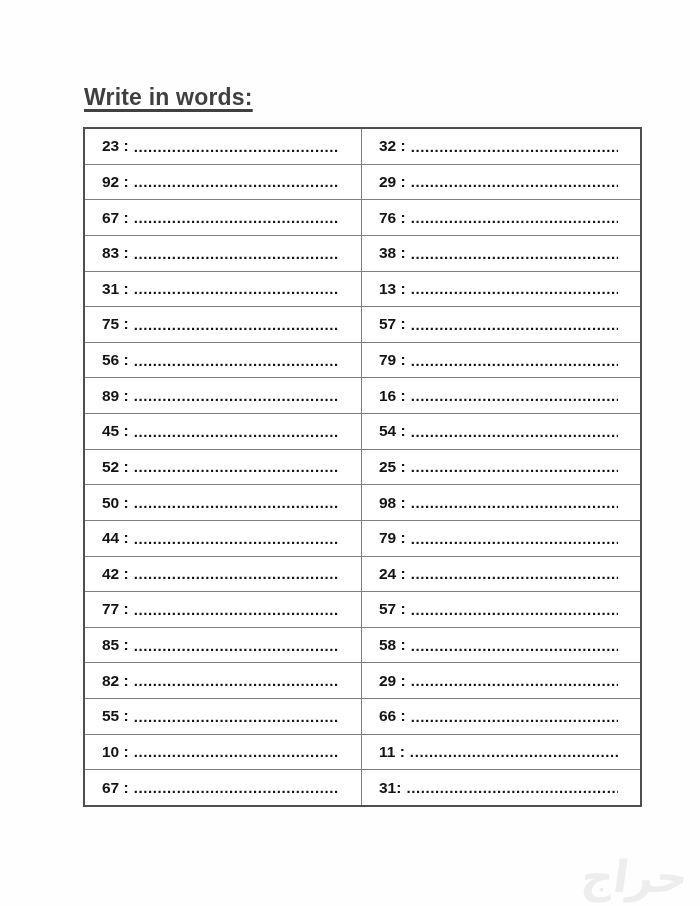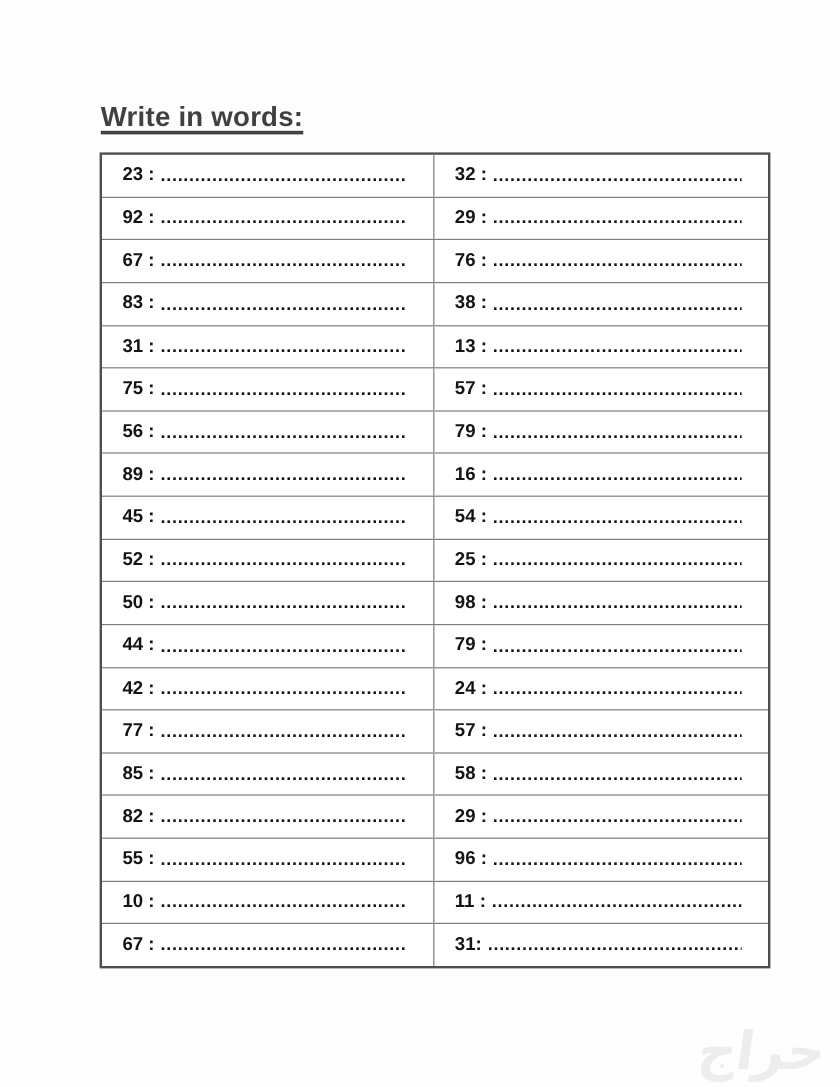--- a/index.html
+++ b/index.html
@@ -258,21 +258,21 @@
         <span class="num">29 :</span>
         <span class="dots">..........................................................................................................</span>
       </div>
   </div>
   <div class="t-row">
     <div class="cell cell-left">
         <span class="num">55 :</span>
         <span class="dots">..........................................................................................................</span>
       </div>
     <div class="cell cell-right">
-        <span class="num">96 :</span>
+        <span class="num">66 :</span>
         <span class="dots">..........................................................................................................</span>
       </div>
   </div>
   <div class="t-row">
     <div class="cell cell-left">
         <span class="num">10 :</span>
         <span class="dots">..........................................................................................................</span>
       </div>
     <div class="cell cell-right">
         <span class="num">11 :</span>

